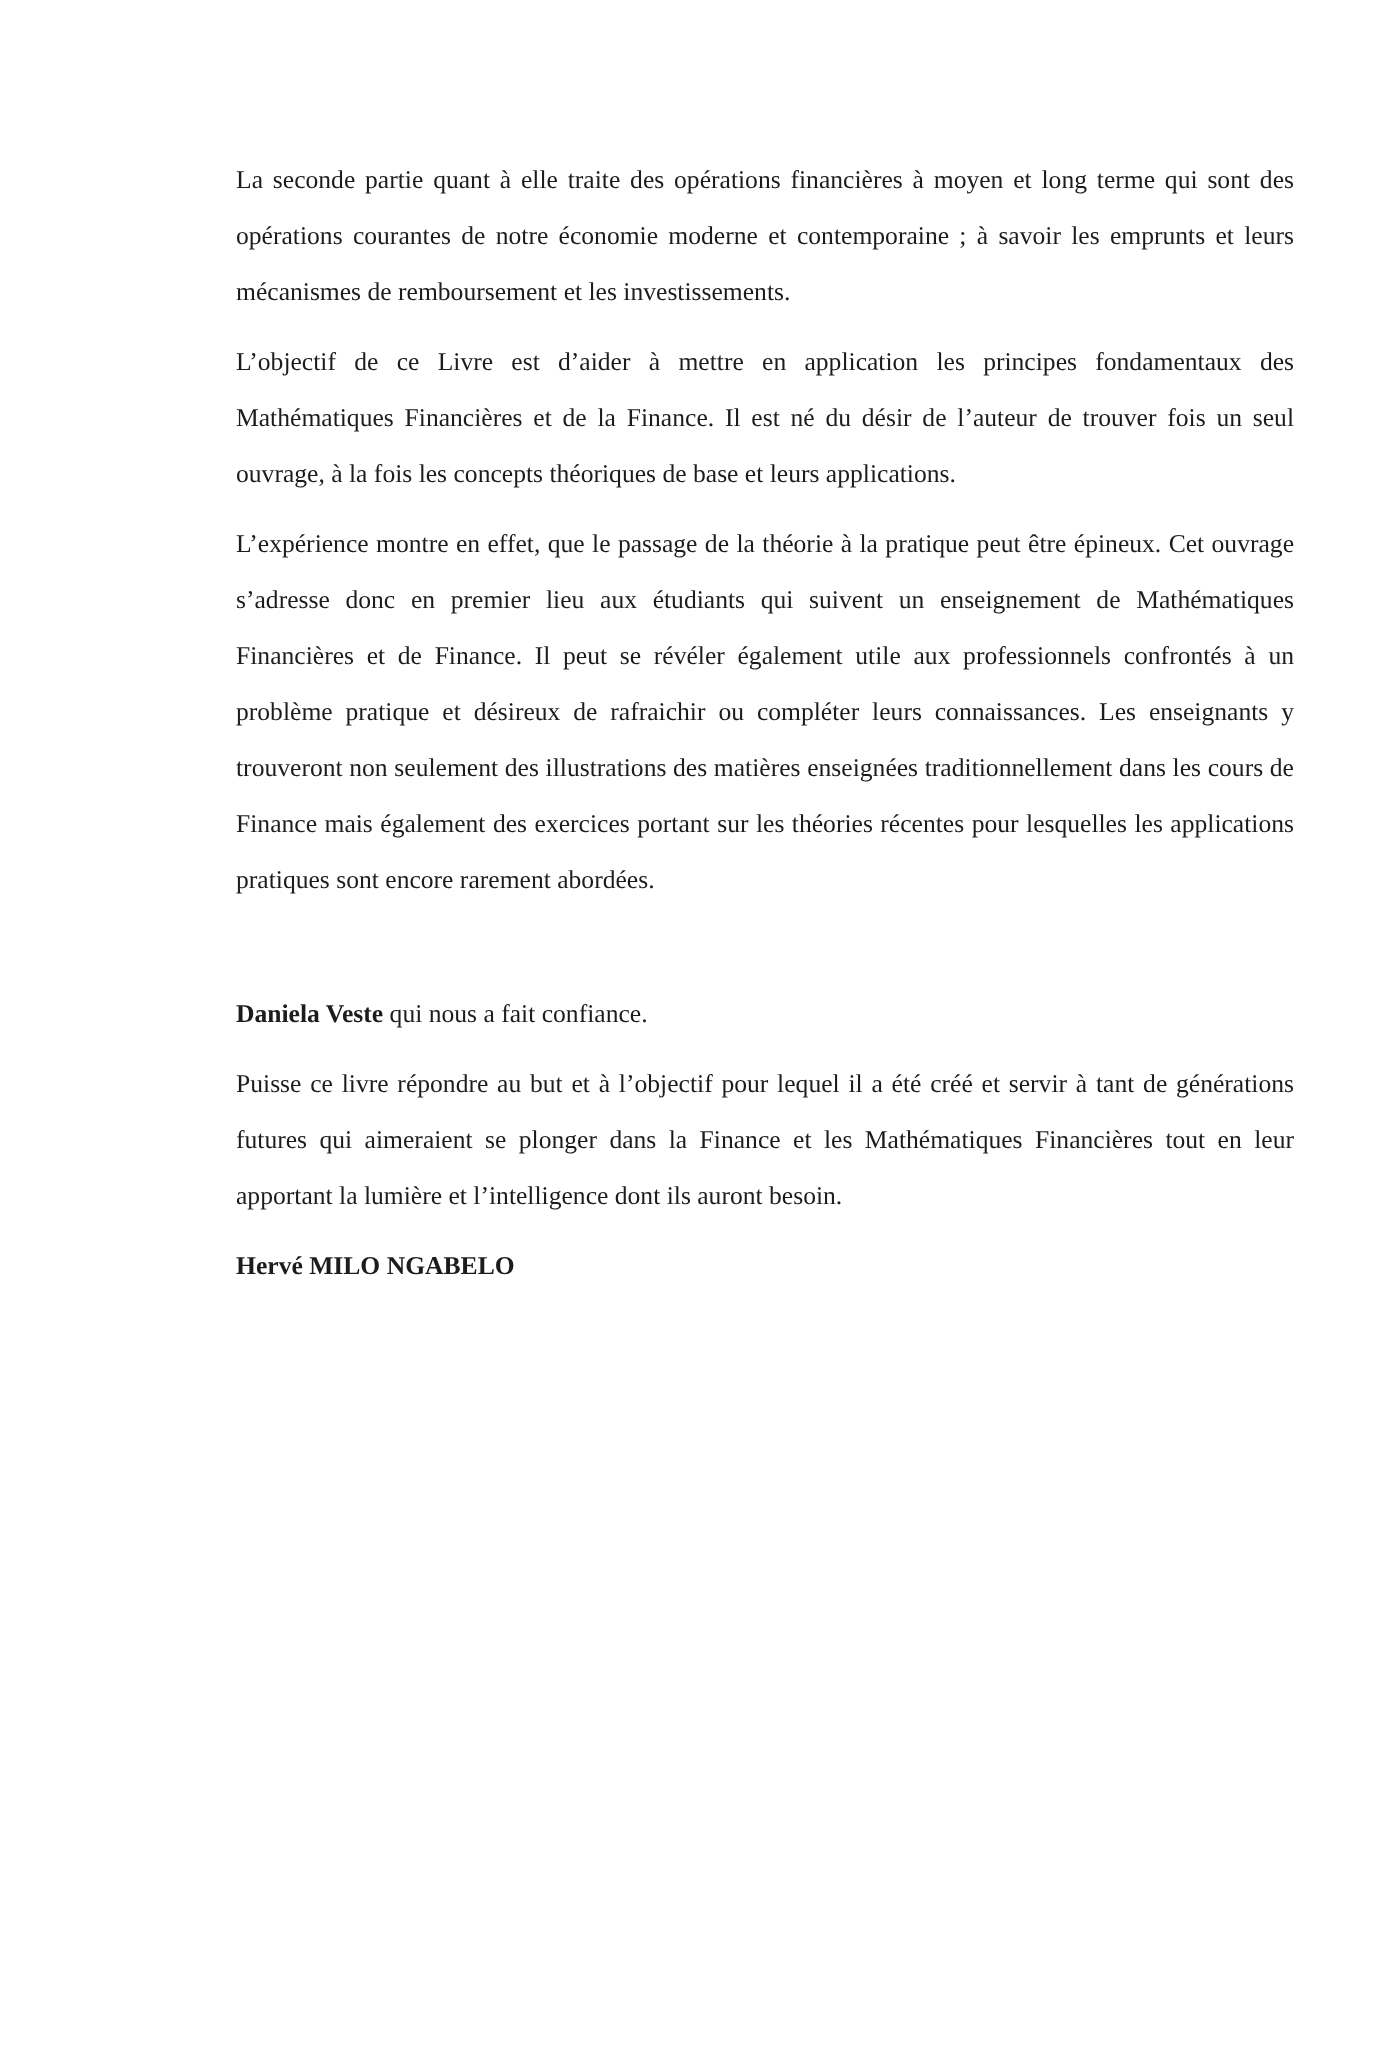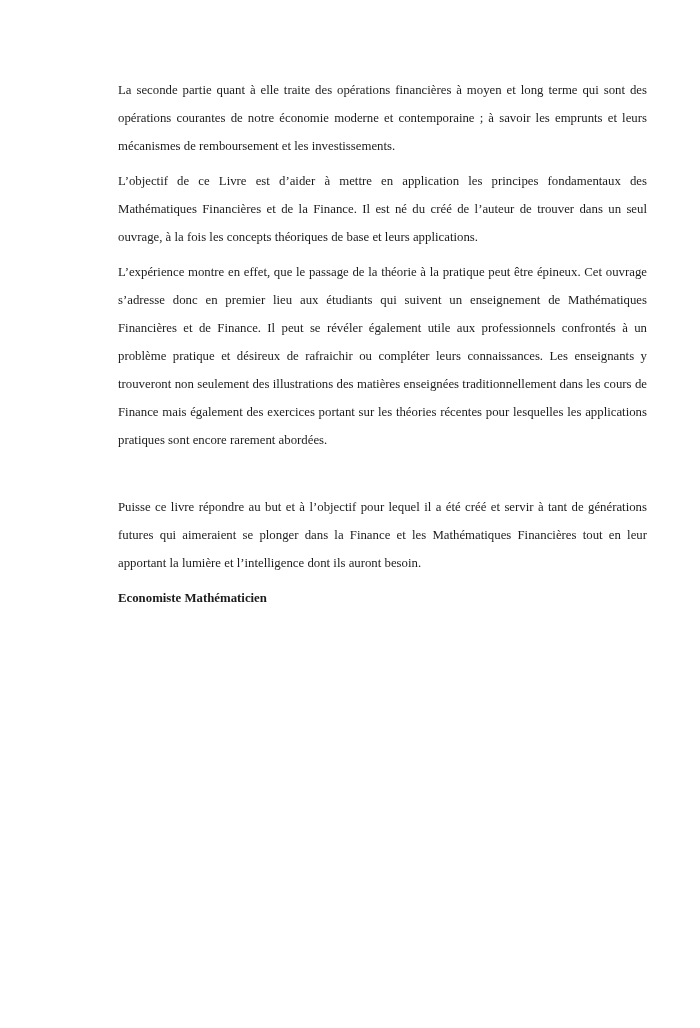--- a/index.html
+++ b/index.html
@@ -49,32 +49,33 @@
   }
 </style>
 </head>
 <body>
 
 <div class="page">
   <div class="content">
 
     <p>La seconde partie quant à elle traite des opérations financières à moyen et long terme qui sont des opérations courantes de notre économie moderne et contemporaine&nbsp;; à savoir les emprunts et leurs mécanismes de remboursement et les investissements.</p>
 
-    <p>L’objectif de ce Livre est d’aider à mettre en application les principes fondamentaux des Mathématiques Financières et de la Finance. Il est né du créé de l’auteur de trouver dans un seul ouvrage, à la fois les concepts théoriques de base et leurs applications.</p>
+    <p>L’objectif de ce Livre est d’aider à mettre en application les principes fondamentaux des Mathématiques Financières et de la Finance. Il est né du désir de l’auteur de trouver fois un seul ouvrage, à la fois les concepts théoriques de base et leurs applications.</p>
 
     <p>L’expérience montre en effet, que le passage de la théorie à la pratique peut être épineux. Cet ouvrage s’adresse donc en premier lieu aux étudiants qui suivent un enseignement de Mathématiques Financières et de Finance. Il peut se révéler également utile aux professionnels confrontés à un problème pratique et désireux de rafraichir ou compléter leurs connaissances. Les enseignants y trouveront non seulement des illustrations des matières enseignées traditionnellement dans les cours de Finance mais également des exercices portant sur les théories récentes pour lesquelles les applications pratiques sont encore rarement abordées.</p>
 
 
     <div class="blank-line"></div>
 
 
+    <p><span class="ack-name">Daniela Veste</span><span> qui nous a fait confiance.</span></p>
 
     <p>Puisse ce livre répondre au but et à l’objectif pour lequel il a été créé et servir à tant de générations futures qui aimeraient se plonger dans la Finance et les Mathématiques Financières tout en leur apportant la lumière et l’intelligence dont ils auront besoin.</p>
 
+    <p class="bold">Hervé MILO NGABELO</p>
 
-    <p class="bold">Economiste Mathématicien</p>
 
   </div>
 
   <div class="footer">
     <span>3</span>
   </div>
 </div>
 
 </body></html>

